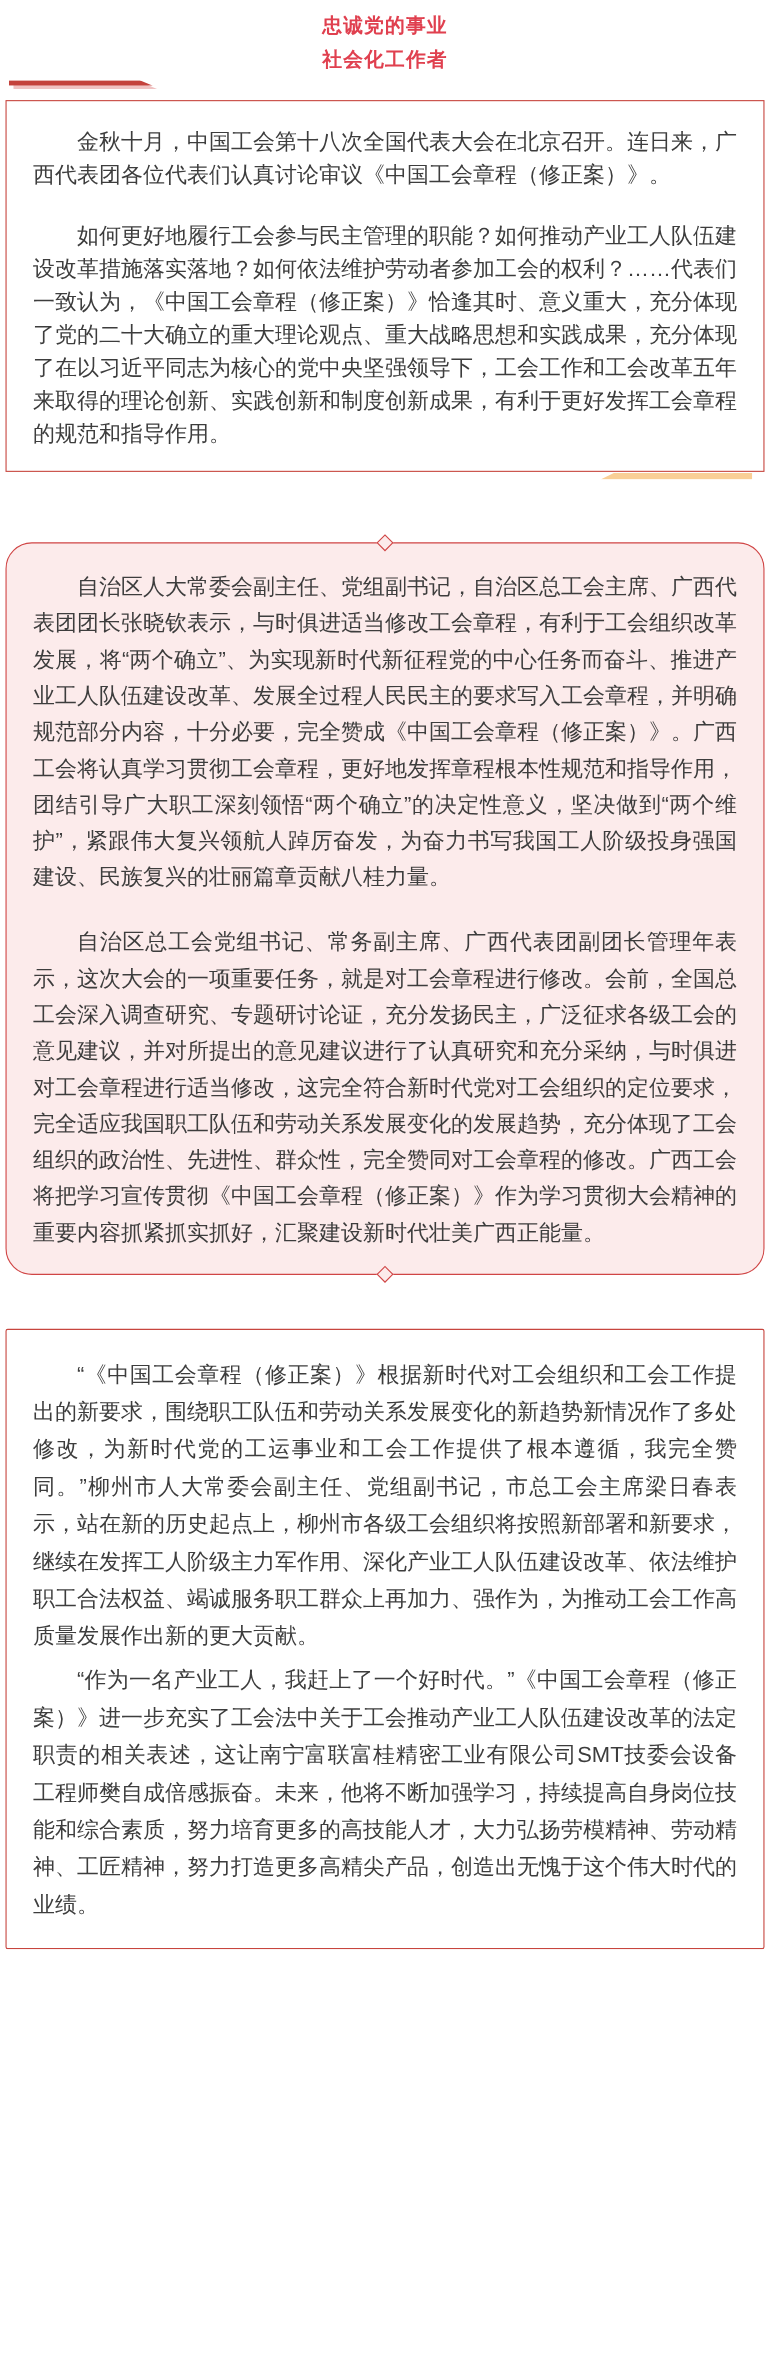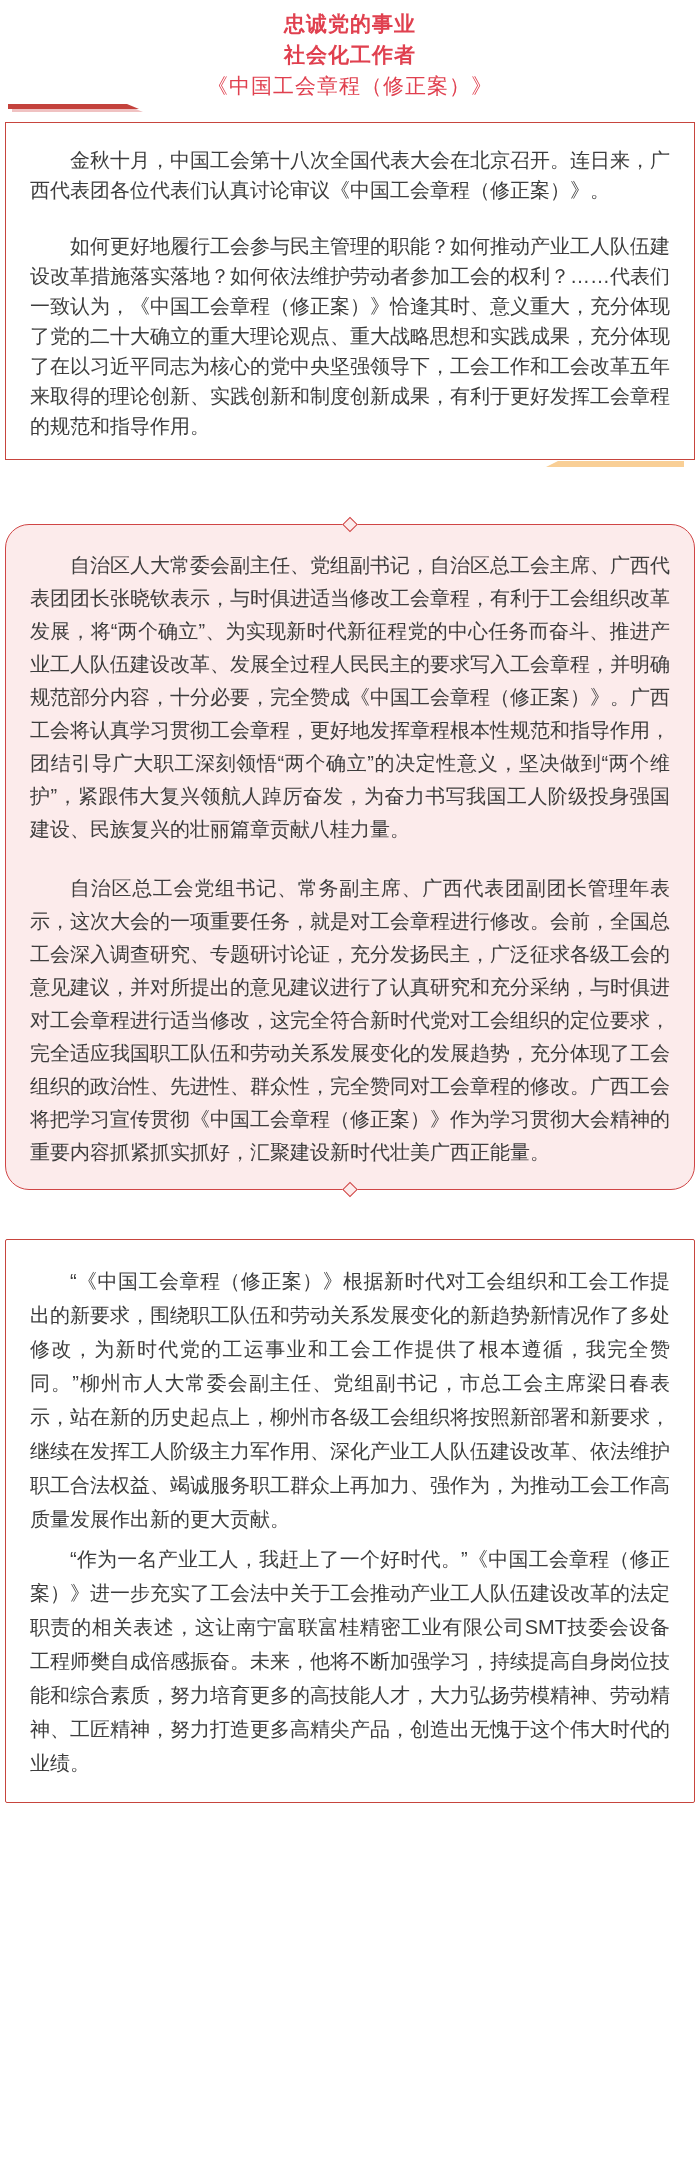--- a/index.html
+++ b/index.html
@@ -7,21 +7,21 @@
     width:700px;
     background:#ffffff;
     font-family:"Liberation Sans","DejaVu Sans",sans-serif;
     color:#3d3d3d;
     overflow:hidden;
   }
 
   
   .header { padding-top:8px; text-align:center; }
   .title-line {
-    font-size:21px;
+    font-size:18px;
     line-height:31px;
     color:#e0404f;
     letter-spacing:1px;
   }
   .title-line.bold { font-weight:bold; }
 
   
   .divider { position:relative; height:10px; margin:3px 0 8px 8px; }
   .divider span { position:absolute; height:5px; width:131px; display:block;
     clip-path:polygon(0 0, calc(100% - 12px) 0, 100% 100%, 0 100%); }
@@ -74,21 +74,20 @@
     line-height:34px;
     border-radius:2px;
   }
 </style>
 </head>
 <body>
 
 <div class="header">
   <div class="title-line bold">忠诚党的事业</div>
   <div class="title-line bold">社会化工作者</div>
-  <div class="title-line">《中国工会章程（修正案）》</div>
 </div>
 
 <div class="divider">
   <span class="divider-shadow"></span>
   <span class="divider-bar"></span>
 </div>
 
 <section class="block block-1">
   <p>金秋十月，中国工会第十八次全国代表大会在北京召开。连日来，广西代表团各位代表们认真讨论审议《中国工会章程（修正案）》。</p>
   <p>如何更好地履行工会参与民主管理的职能？如何推动产业工人队伍建设改革措施落实落地？如何依法维护劳动者参加工会的权利？……代表们一致认为，《中国工会章程（修正案）》恰逢其时、意义重大，充分体现了党的二十大确立的重大理论观点、重大战略思想和实践成果，充分体现了在以习近平同志为核心的党中央坚强领导下，工会工作和工会改革五年来取得的理论创新、实践创新和制度创新成果，有利于更好发挥工会章程的规范和指导作用。</p>

